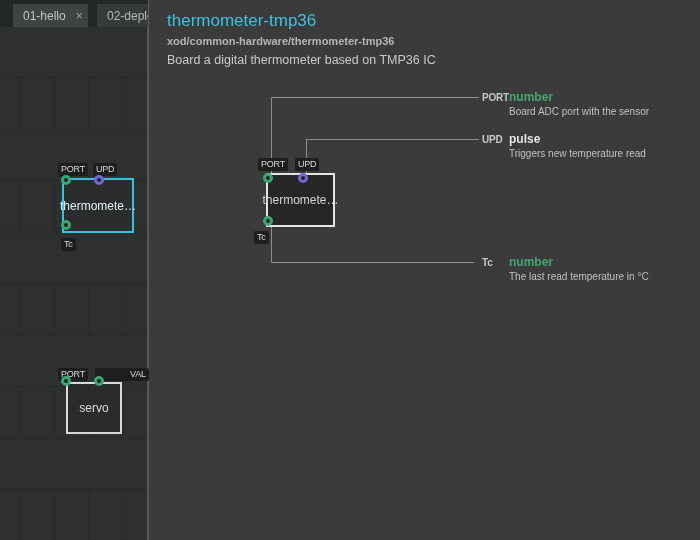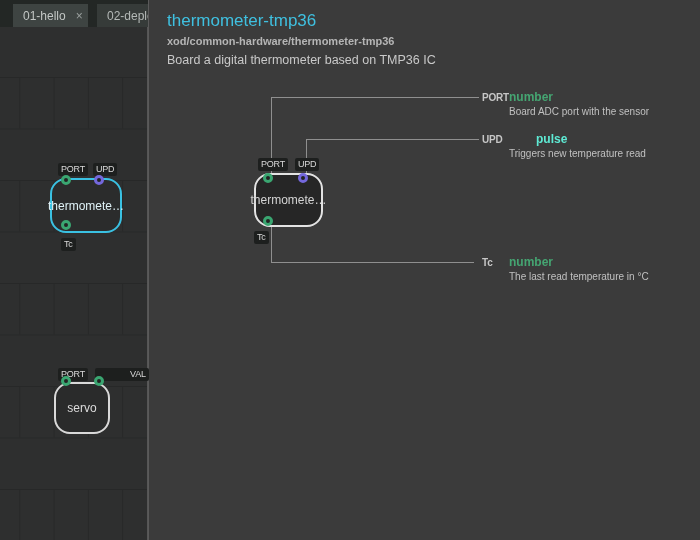--- a/index.html
+++ b/index.html
@@ -33,23 +33,23 @@
     background-image:
       linear-gradient(#272828 0 1px, transparent 1px),
       conic-gradient(from 180deg at 1px 51.5px, #272828 0 90deg, transparent 90deg);
     background-size:100% 51.5px, 34.3px 103px;
     background-position:0 -1.5px, 19.3px -1.5px;
     border-right:1px solid #565656;
   }
 
   
   .node {
-    position:absolute; border-radius:16px; display:flex;
+    position:absolute; border-radius:0; display:flex;
     align-items:center; justify-content:center;
-    font-size:12px; cursor:pointer;
+    font-size:12px; cursor:pointer;margin-left:12px;
   }
   .node-thermo-canvas {
     left:50px; top:151px; width:72px; height:55px;
     background:#2b2c2c; border:2px solid #3ac1e2; color:#dff2f7;
   }
   .node-servo {
     left:54px; top:355px; width:56px; height:52px;
     background:#2a2b2b; border:2px solid #d9d9d9; color:#dcdcdc;
   }
   .pin {
@@ -76,21 +76,21 @@
   .wire { position:absolute; background:#8f8f8f; z-index:1; }
   .node-thermo-preview {
     left:105px; top:173px; width:69px; height:54px;
     background:#262626; border:2px solid #e3e3e3; color:#d4d4d4;
   }
 
   .doc-row { position:absolute; left:333px; width:215px; z-index:2; }
   .doc-pin-name { position:absolute; left:0; top:2px; font-size:10px; font-weight:bold; color:#c6c6c6; letter-spacing:-0.2px; }
   .doc-pin-type { position:absolute; left:27px; top:0; font-size:12px; font-weight:bold; }
   .type-number { color:#45a572; }
-  .type-pulse  { color:#5eead4;margin-left:27px; }
+  .type-pulse  { color:#e5e5e5; }
   .doc-pin-desc { position:absolute; left:27px; top:16px; font-size:10px; color:#c0c0c0; white-space:nowrap; }
 </style>
 </head>
 <body>
 
 <div id="app">
 
   <div id="editor">
 
     <div id="tabbar">

